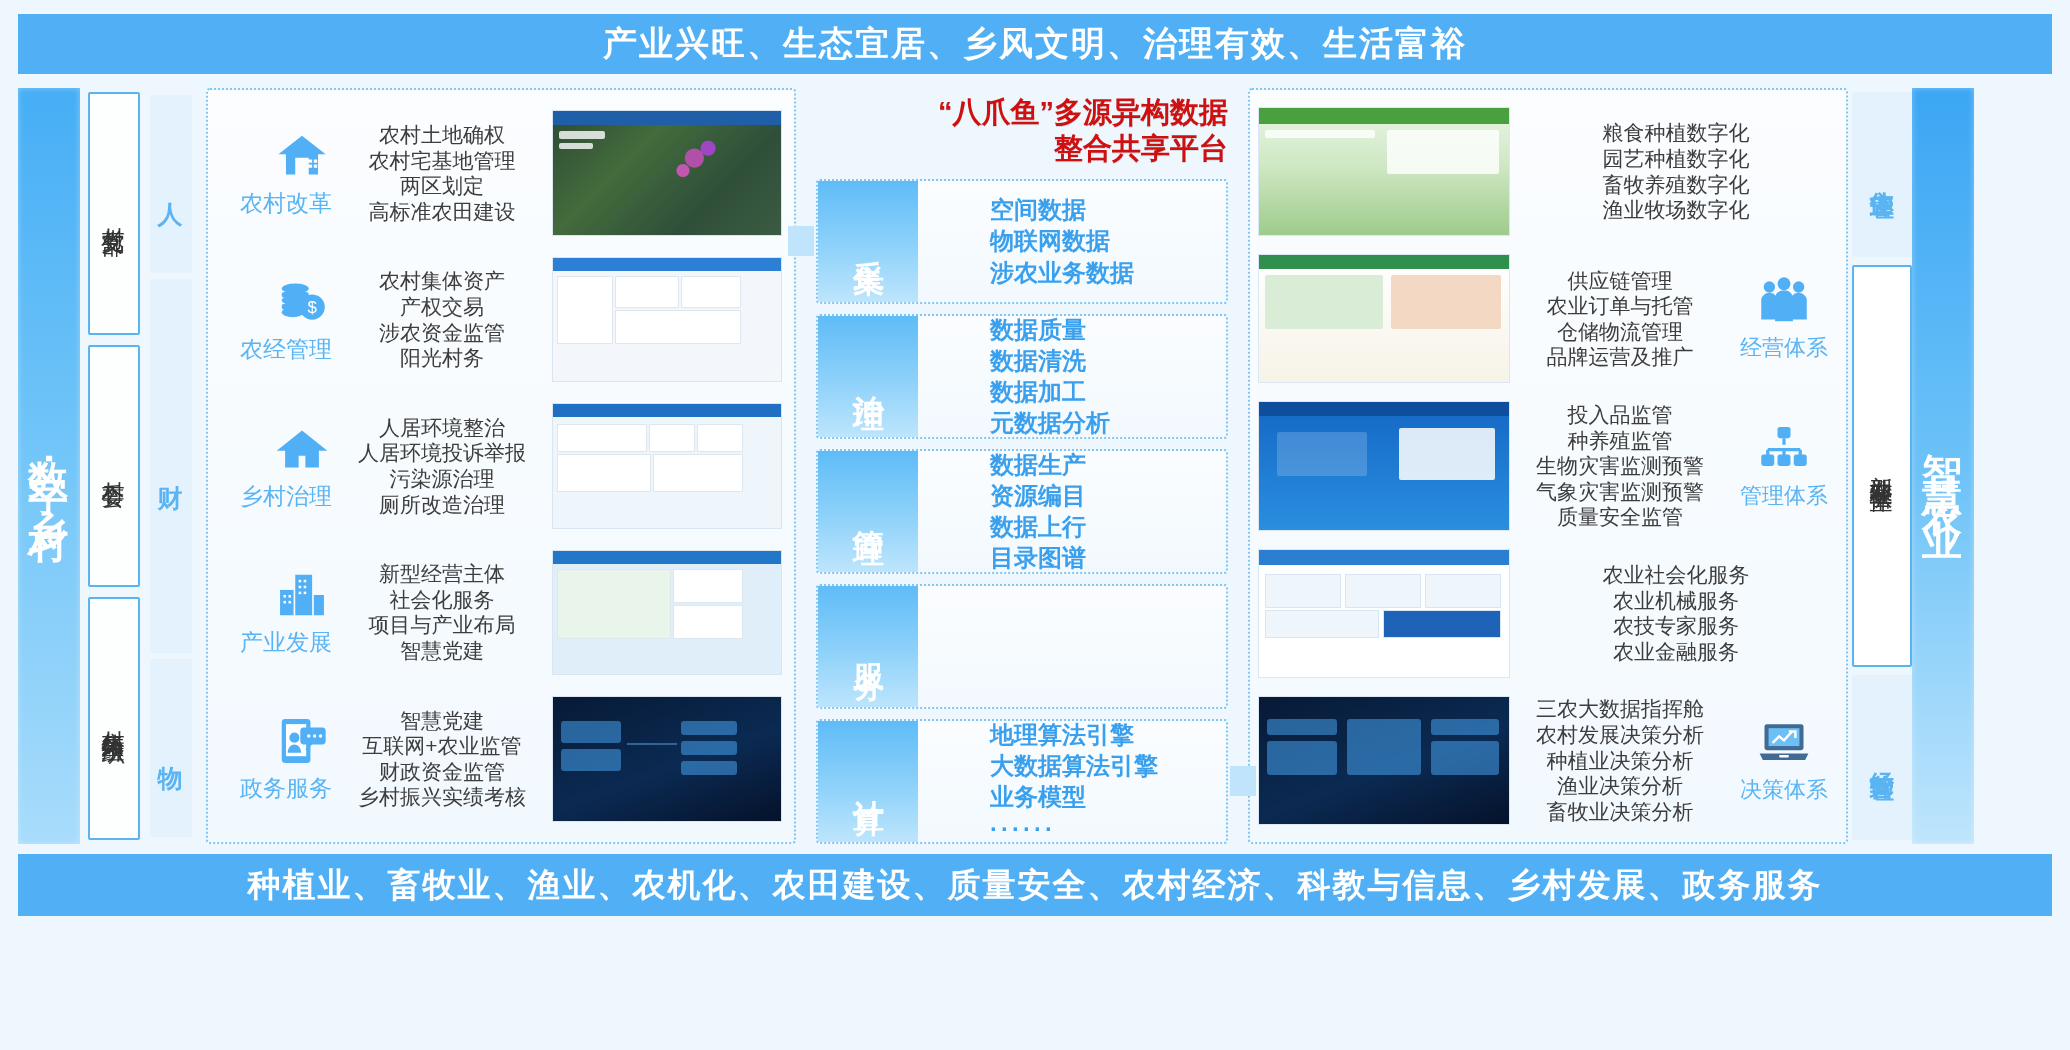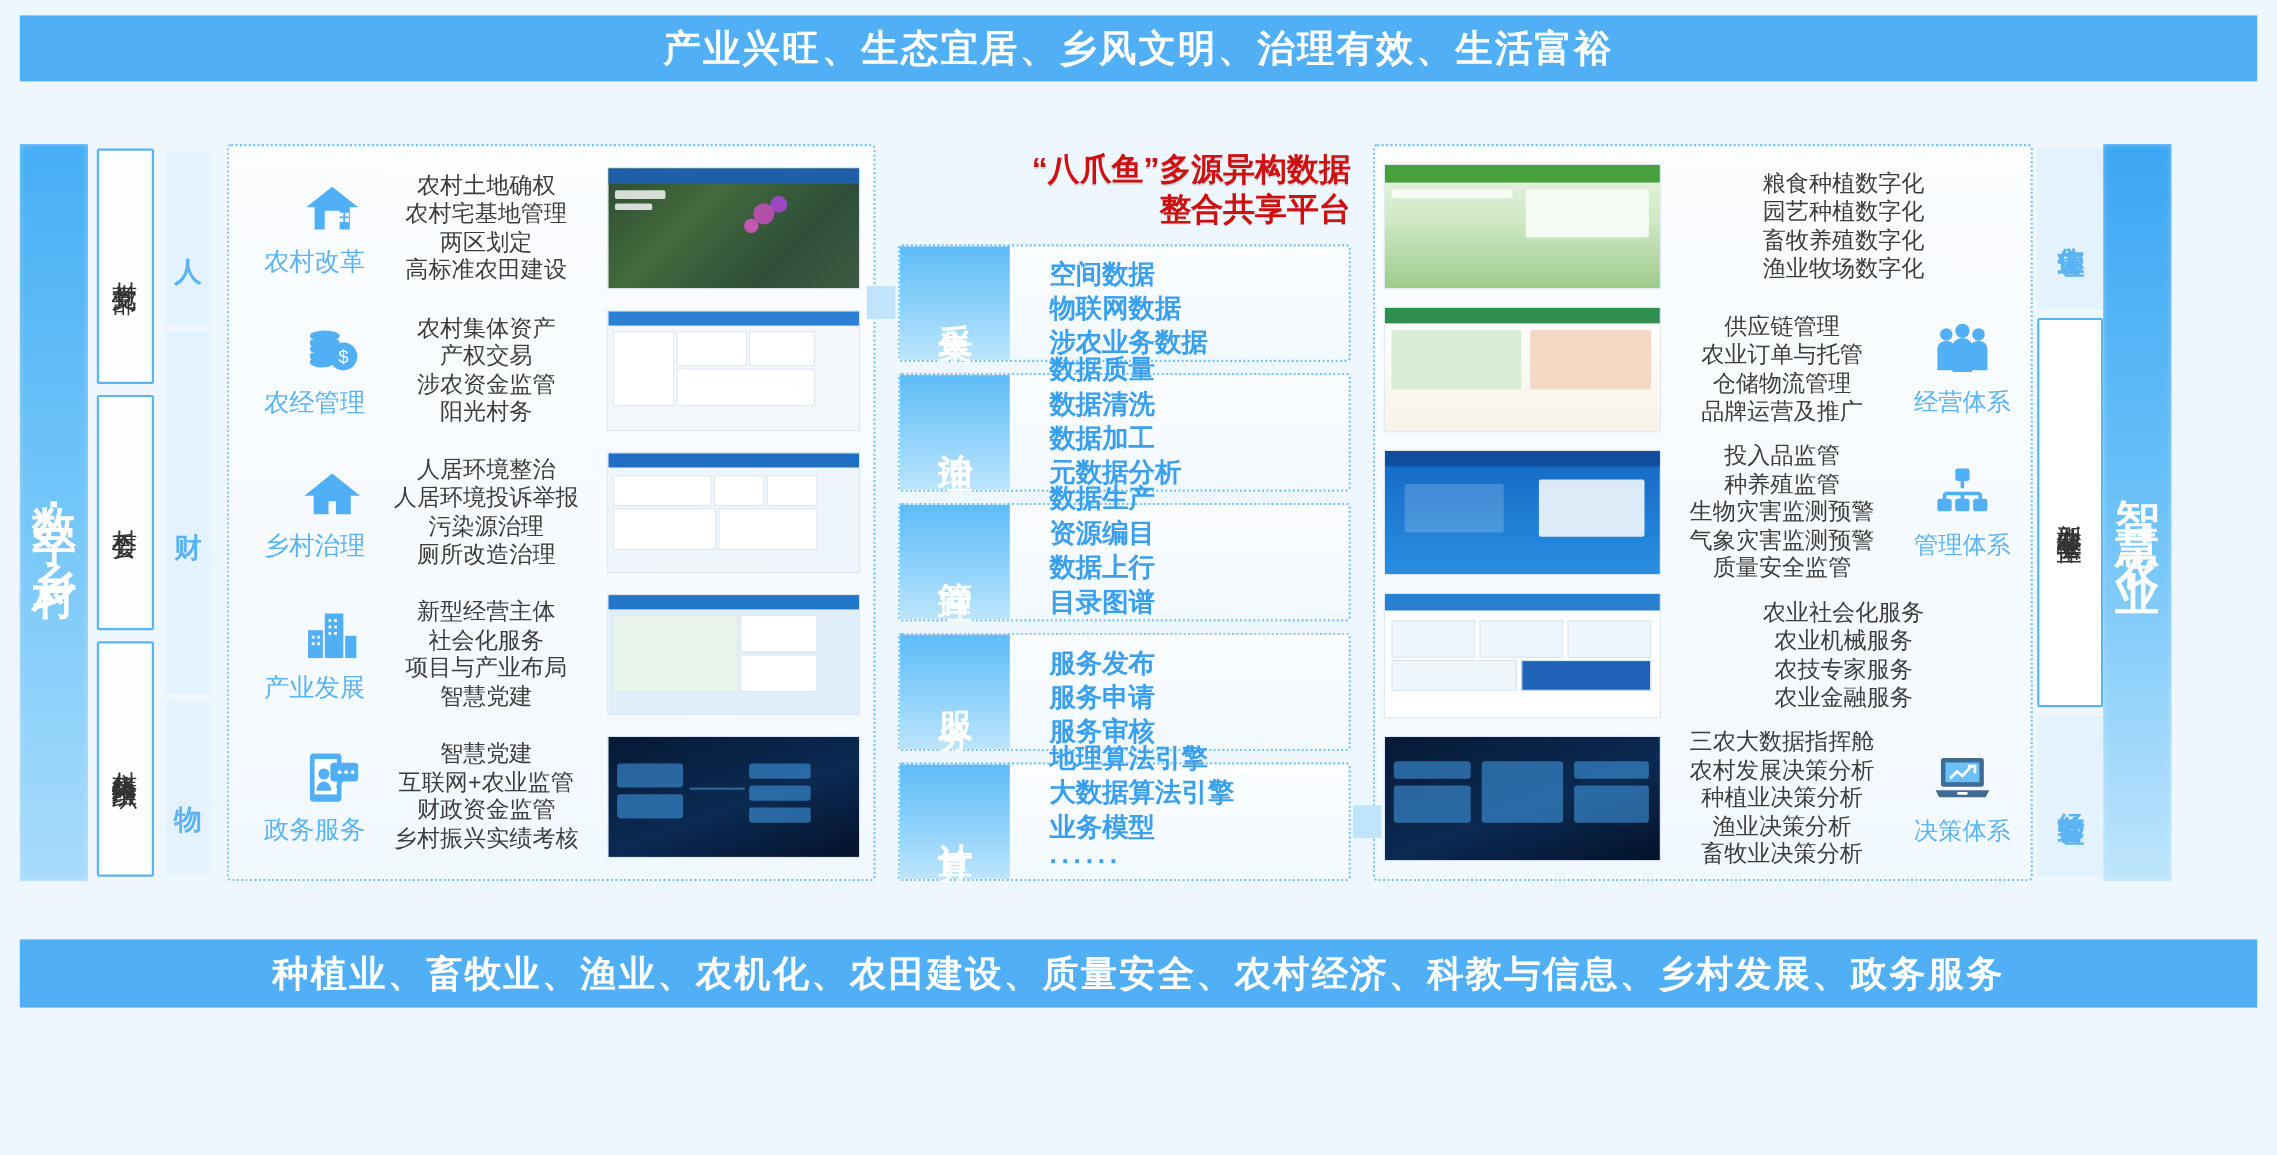--- a/index.html
+++ b/index.html
@@ -2,21 +2,21 @@
 <html><head>
 <meta charset="utf-8">
 <style>
   html,body{margin:0;padding:0;}
   body{
     width:2070px;height:1050px;
     background:#eef7fd;
     font-family:"Liberation Sans","DejaVu Sans",sans-serif;
     overflow:hidden;
   }
-  .page{position:relative;width:2070px;height:928px;box-sizing:border-box;padding:14px 18px 12px 18px;display:flex;flex-direction:column;gap:43px;}
+  .page{position:relative;width:2070px;height:928px;box-sizing:border-box;padding:14px 18px 12px 18px;display:flex;flex-direction:column;}
 
   
   .banner{
     background:#51b0f5;color:#ffffff;
     display:flex;align-items:center;justify-content:center;
     font-size:34px;font-weight:bold;letter-spacing:2px;
     flex:0 0 auto;
   }
   .banner-top{height:60px;}
   .banner-bottom{height:62px;margin-top:10px;font-size:33px;}
@@ -104,21 +104,21 @@
   }
   .plat-rows{flex:1 1 auto;display:flex;flex-direction:column;gap:10px;min-height:0;}
   .plat-row{flex:1 1 0;position:relative;display:flex;align-items:stretch;min-height:0;}
   .plat-tag{
     flex:0 0 100px;position:relative;
     background:linear-gradient(180deg,#5fbcf7 0%,#8fd2fa 55%,#bde5fc 100%);
     color:#ffffff;font-size:31px;font-weight:bold;
     display:flex;align-items:center;justify-content:center;
     writing-mode:vertical-rl;letter-spacing:6px;
   }
-  .plat-items{flex:1 1 auto;display:flex;flex-direction:column;justify-content:flex-end;padding-left:36px;}
+  .plat-items{flex:1 1 auto;display:flex;flex-direction:column;justify-content:center;padding-left:72px;}
   .plat-items div{color:#3aa0ee;font-size:24px;font-weight:bold;line-height:1.3;white-space:nowrap;}
   .plat-dots{color:#3aa0ee;font-size:19px;letter-spacing:3px;}
   .plug{position:absolute;width:26px;height:30px;background:#bfe4fb;top:50%;transform:translateY(-50%);}
   .plug.left{left:-30px;}
   .plug.right{right:-30px;}
 
   
   .sys-col{flex:0 0 600px;margin-left:16px;display:flex;padding:8px;box-sizing:border-box;gap:6px;}
   .sys-inner{flex:1 1 auto;display:flex;flex-direction:column;}
   .sys-row{flex:1 1 0;display:flex;align-items:center;gap:4px;min-height:0;padding:3px 0;}
@@ -356,25 +356,20 @@
           <div class="plat-items">
             <div>数据生产</div>
             <div>资源编目</div>
             <div>数据上行</div>
             <div>目录图谱</div>
           </div>
         </div>
 
         <div class="plat-row dash-panel">
           <div class="plat-tag">服务</div>
-          <div class="plat-items">
-            <div>服务发布</div>
-            <div>服务申请</div>
-            <div>服务审核</div>
-          </div>
         </div>
 
         <div class="plat-row dash-panel">
           <div class="plat-tag">计算</div>
           <div class="plat-items">
             <div>地理算法引擎</div>
             <div>大数据算法引擎</div>
             <div>业务模型</div>
             <div class="plat-dots">······</div>
           </div>

